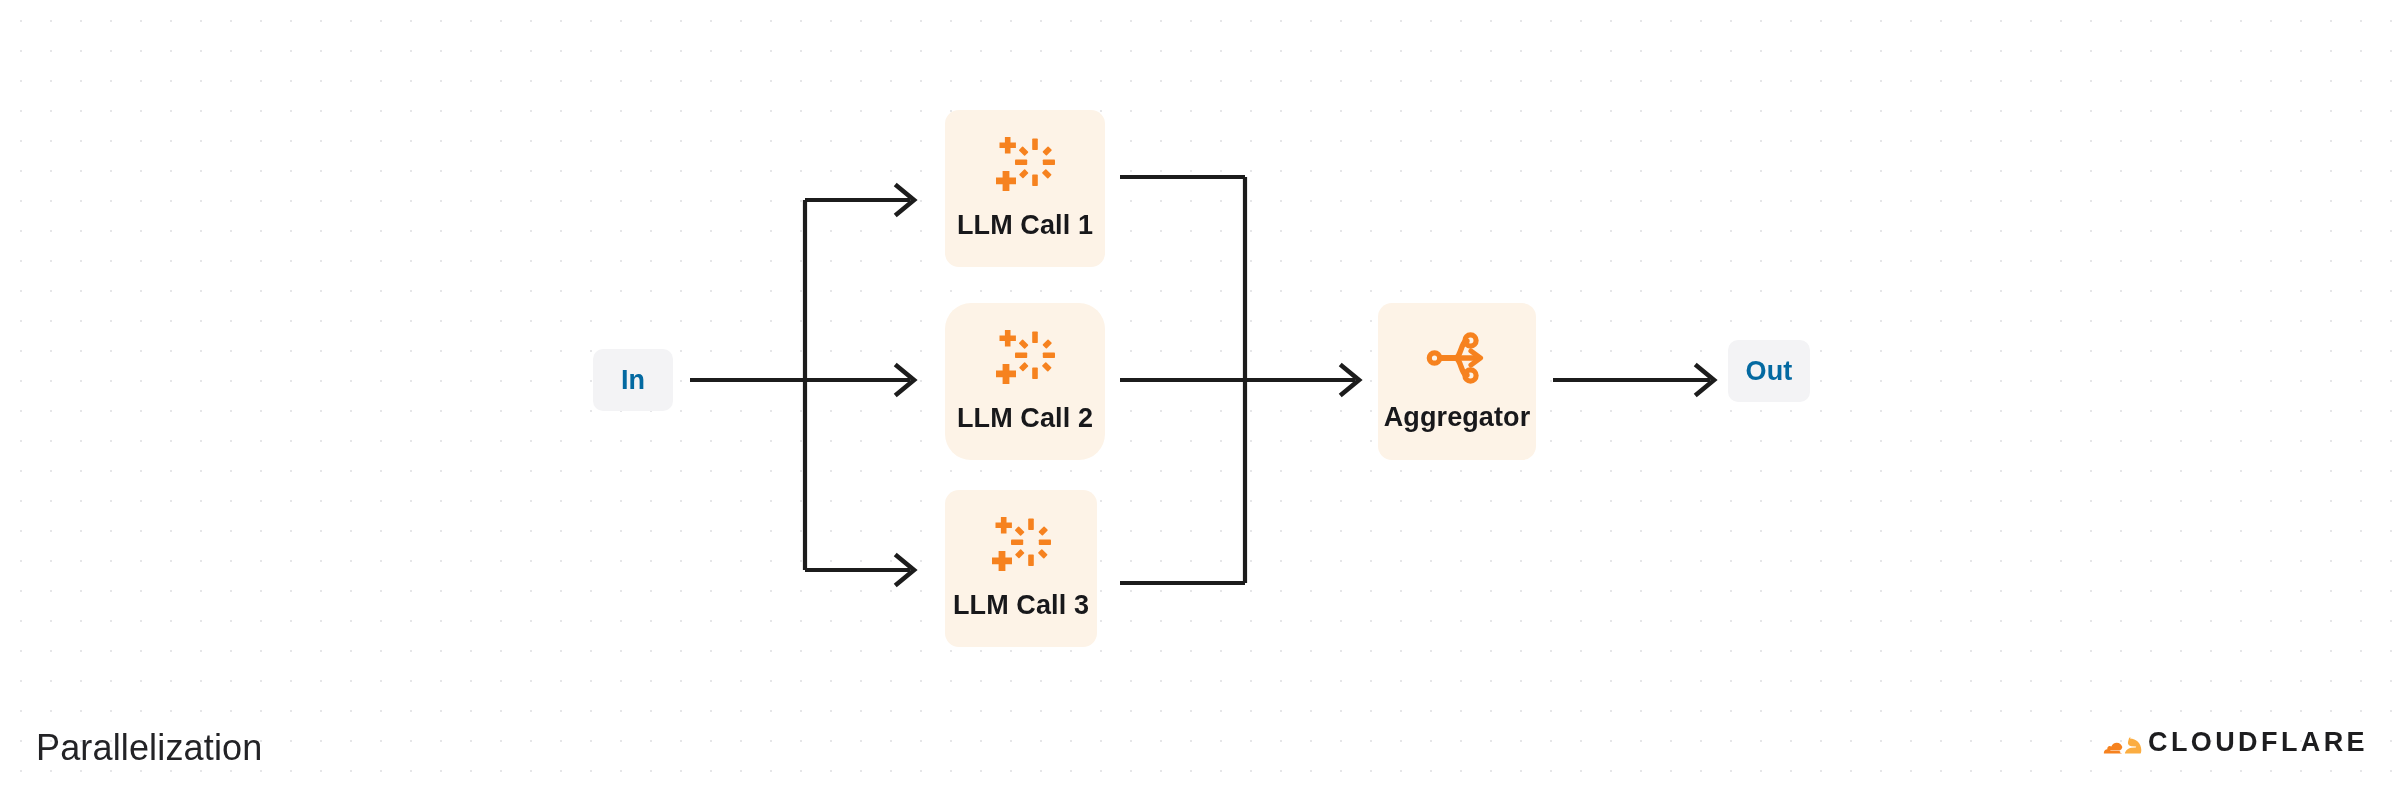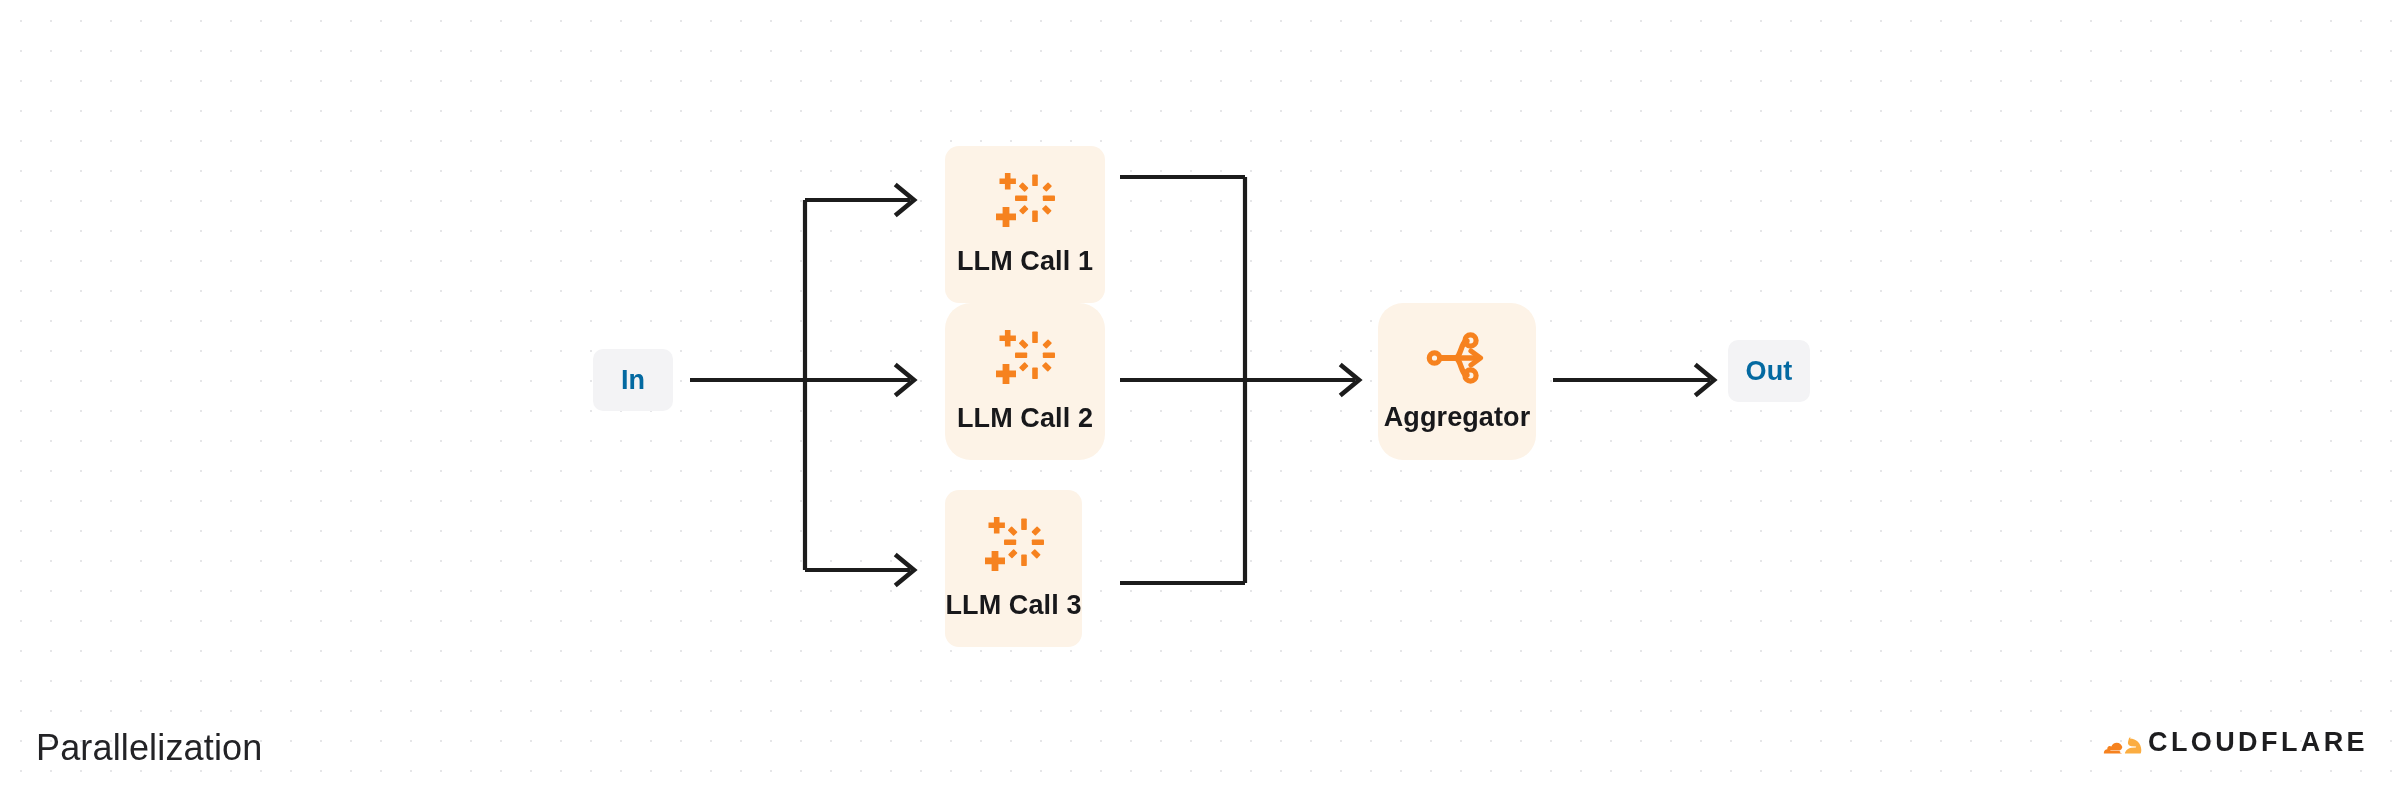--- a/index.html
+++ b/index.html
@@ -159,21 +159,21 @@
     <g>
       <polyline points="1553,380 1710,380"></polyline>
       <polyline class="head" points="1697,366 1714,380 1697,394"></polyline>
     </g>
   </svg>
 
   <div class="node terminal" style="left:593px; top:349px; width:80px; height:62px;">
     <span>In</span>
   </div>
 
-  <div class="node card" style="left:945px; top:110px; width:160px; height:157px;margin-top:36px;">
+  <div class="node card" style="left:945px; top:110px; width:160px; height:157px;">
     <span class="card-icon">
       <svg width="64" height="58" viewBox="0 0 64 58" xmlns="http://www.w3.org/2000/svg">
         <g fill="#F6821F">
 
           <path d="M6.5 6.5h5.4v-5.4h5.6v5.4h5.4v5.6h-5.4v5.4h-5.6v-5.4H6.5z"></path>
 
           <path d="M3 41.5h6.6v-6.6h6.8v6.6h6.6v6.8h-6.6v6.6H9.6v-6.6H3z"></path>
 
           <rect x="39.2" y="2.5" width="5.6" height="11.5" rx="0.8"></rect>
           <rect x="39.2" y="38.6" width="5.6" height="11.5" rx="0.8"></rect>
@@ -202,41 +202,41 @@
           <rect x="27.8" y="11.0" width="5.6" height="8.4" rx="0.8" transform="rotate(-45 30.6 15.2)"></rect>
           <rect x="51.0" y="33.6" width="5.6" height="8.4" rx="0.8" transform="rotate(-45 53.8 37.8)"></rect>
           <rect x="51.4" y="11.0" width="5.6" height="8.0" rx="0.8" transform="rotate(45 54.2 15.0)"></rect>
           <rect x="28.0" y="33.8" width="5.6" height="8.0" rx="0.8" transform="rotate(45 30.8 37.8)"></rect>
         </g>
       </svg>
     </span>
     <span class="card-label">LLM Call 2</span>
   </div>
 
-  <div class="node card" style="left:945px; top:490px; width:137px; height:157px;">
+  <div class="node card" style="left:945px; top:490px; width:152px; height:157px;">
     <span class="card-icon">
       <svg width="64" height="58" viewBox="0 0 64 58" xmlns="http://www.w3.org/2000/svg">
         <g fill="#F6821F">
           <path d="M6.5 6.5h5.4v-5.4h5.6v5.4h5.4v5.6h-5.4v5.4h-5.6v-5.4H6.5z"></path>
           <path d="M3 41.5h6.6v-6.6h6.8v6.6h6.6v6.8h-6.6v6.6H9.6v-6.6H3z"></path>
           <rect x="39.2" y="2.5" width="5.6" height="11.5" rx="0.8"></rect>
           <rect x="39.2" y="38.6" width="5.6" height="11.5" rx="0.8"></rect>
           <rect x="22.0" y="23.4" width="12.2" height="5.6" rx="0.8"></rect>
           <rect x="49.8" y="23.4" width="12.2" height="5.6" rx="0.8"></rect>
           <rect x="27.8" y="11.0" width="5.6" height="8.4" rx="0.8" transform="rotate(-45 30.6 15.2)"></rect>
           <rect x="51.0" y="33.6" width="5.6" height="8.4" rx="0.8" transform="rotate(-45 53.8 37.8)"></rect>
           <rect x="51.4" y="11.0" width="5.6" height="8.0" rx="0.8" transform="rotate(45 54.2 15.0)"></rect>
           <rect x="28.0" y="33.8" width="5.6" height="8.0" rx="0.8" transform="rotate(45 30.8 37.8)"></rect>
         </g>
       </svg>
     </span>
     <span class="card-label">LLM Call 3</span>
   </div>
 
-  <div class="node card" style="left:1378px; top:303px; width:158px; height:157px;border-radius:25px;">
+  <div class="node card" style="left:1378px; top:303px; width:158px; height:157px;">
     <span class="card-icon">
       <svg width="64" height="56" viewBox="0 0 64 56" xmlns="http://www.w3.org/2000/svg">
         <g fill="none" stroke="#F6821F" stroke-width="5.4" stroke-linecap="round" stroke-linejoin="round">
 
           <path d="M16.5 28 H30 C36 28 36 11 42 11"></path>
           <path d="M16.5 28 H30 C36 28 36 45 42 45"></path>
           <path d="M16.5 28 H52"></path>
         </g>
         <g fill="none" stroke="#F6821F" stroke-width="5.2" stroke-linecap="round" stroke-linejoin="round">
 

